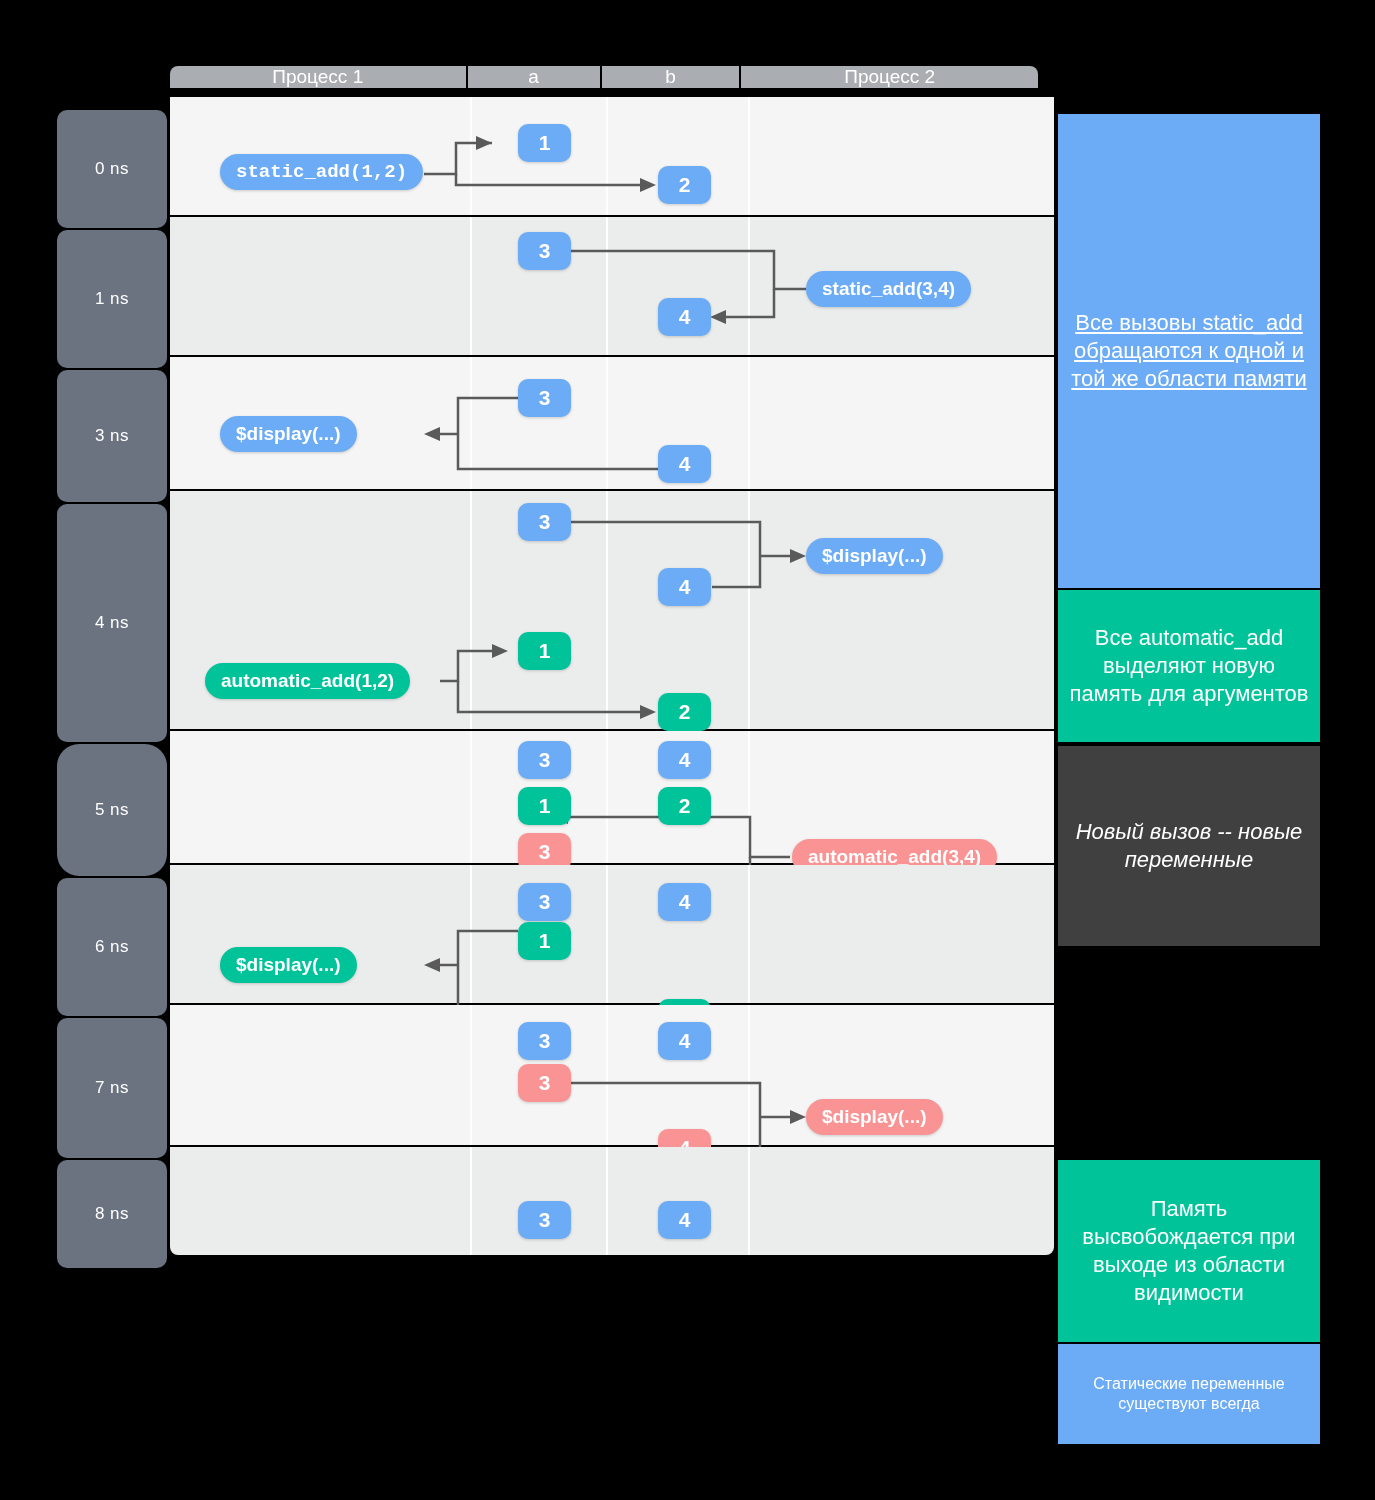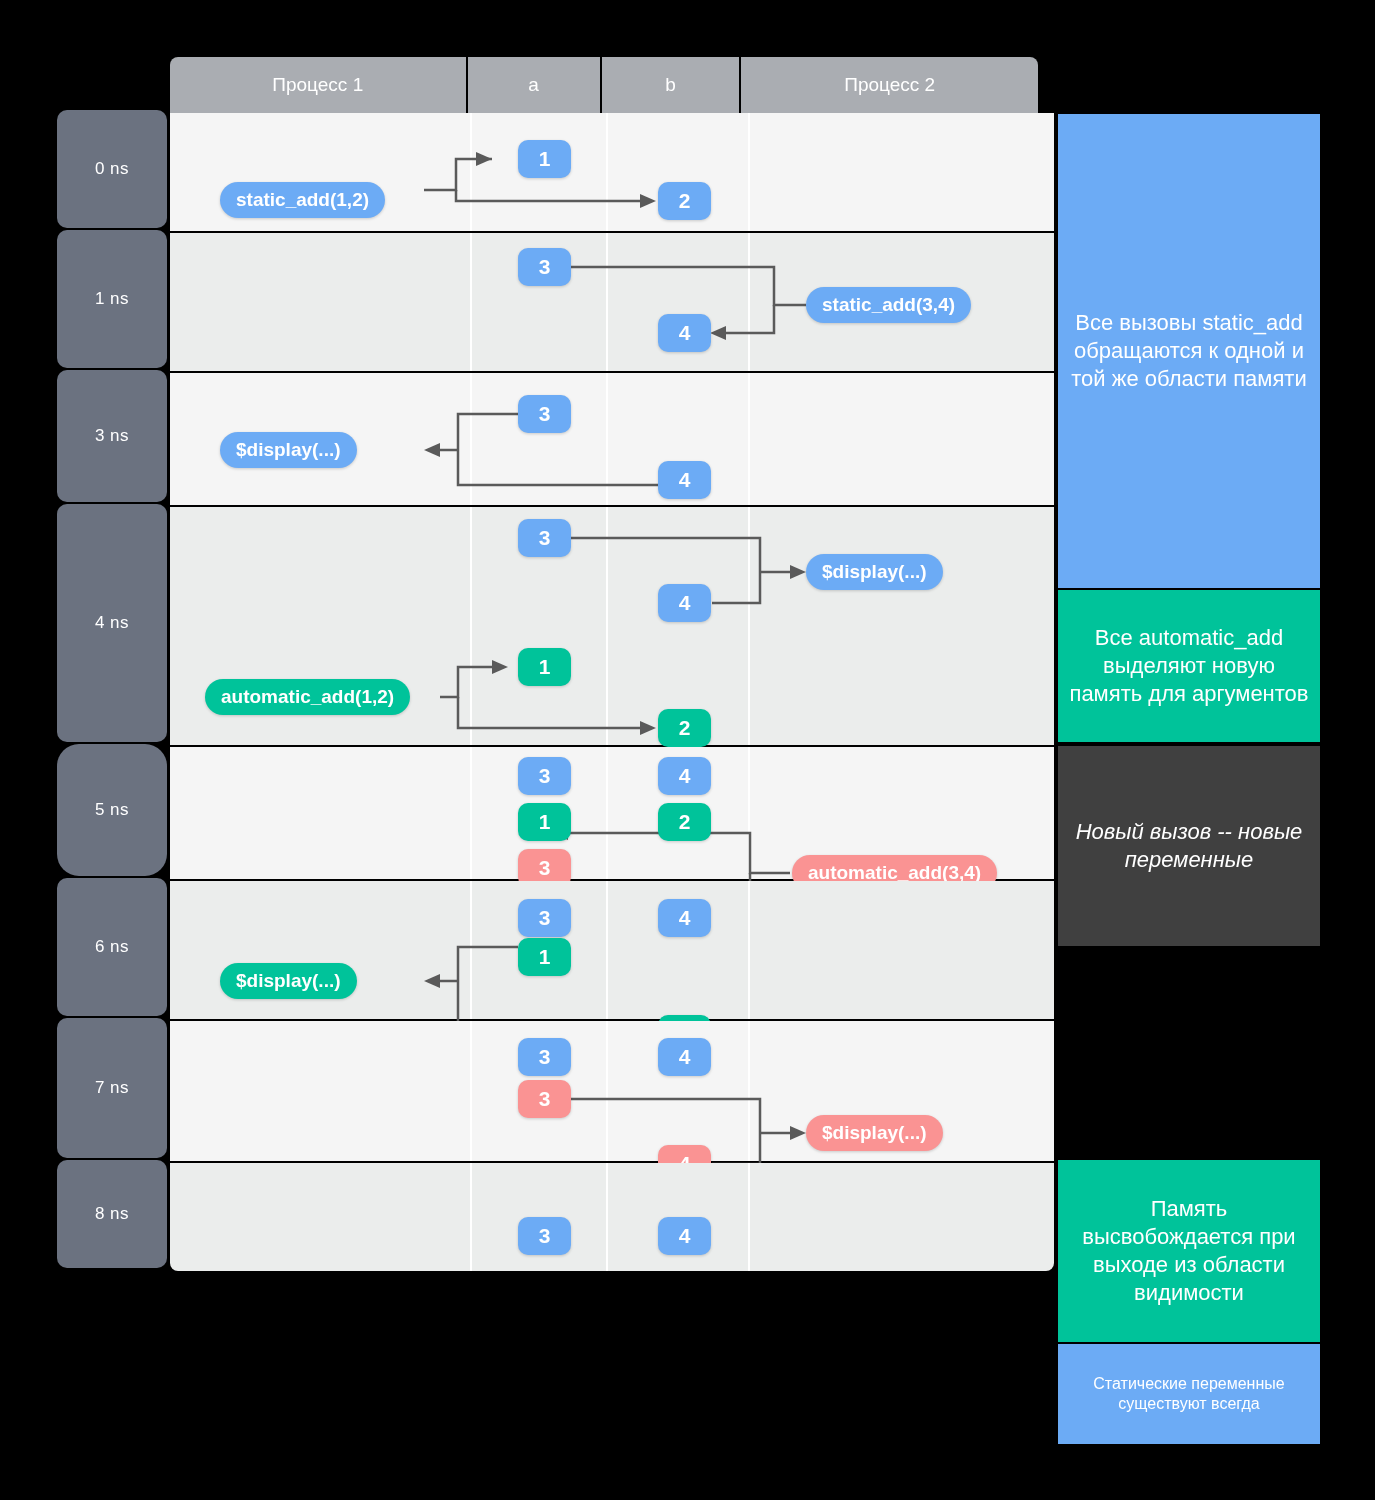--- a/index.html
+++ b/index.html
@@ -1,21 +1,21 @@
 <!DOCTYPE html>
 <html><head>
 <meta charset="utf-8">
 <style>
   html,body{margin:0;padding:0;background:#000;}
   body{width:1375px;height:1500px;position:relative;font-family:"Liberation Sans",sans-serif;overflow:hidden;}
   #stage{position:absolute;left:0;top:0;width:1375px;height:1500px;}
 
   
   .tbl{position:absolute;left:170px;top:57px;width:884px;}
-  .hdr{display:flex;height:56px;}
+  .hdr{display:flex;height:40px;align-items:center;}
   .hdr .cell{background:#aaadb2;color:#ffffff;font-size:19px;display:flex;align-items:center;justify-content:center;margin-right:2px;}
   .hdr .cell:last-child{margin-right:16px;}
   .hdr .c0{width:300px;border-radius:8px 0 0 0;}
   .hdr .c1{width:134px;}
   .hdr .c2{width:140px;}
   .hdr .c3{width:301px;border-radius:0 8px 0 0;}
 
   .row{position:relative;margin-bottom:2px;}
   .row .bg{position:absolute;inset:0;}
   .row.light .bg{background:#f5f5f5;}
@@ -104,21 +104,21 @@
       <div class="bg"></div>
       <div class="vl v1"></div>
       <div class="vl v2"></div>
       <div class="vl v3"></div>
       <svg class="conn">
         <path d="M254,77 L286,77 L286,46 L322,46" stroke="#5a5a5a" stroke-width="2.5" fill="none"></path>
         <path d="M286,77 L286,88 L470,88" stroke="#5a5a5a" stroke-width="2.5" fill="none"></path>
         <polygon points="322,46 306,39 306,53" fill="#5a5a5a"></polygon>
         <polygon points="486,88 470,81 470,95" fill="#5a5a5a"></polygon>
       </svg>
-      <div class="pill wide c-blue" style="left:50px;top:69px;">static_add(1,2)</div>
+      <div class="pill wide c-blue" style="left:50px;top:57px;font-family:Liberation Mono, monospace;">static_add(1,2)</div>
       <div class="pill sq c-blue" style="left:348px;top:27px;">1</div>
       <div class="pill sq c-blue" style="left:488px;top:69px;">2</div>
     </div>
 
     <div class="row dark" style="height:138px;">
       <div class="bg"></div>
       <div class="vl v1"></div>
       <div class="vl v2"></div>
       <div class="vl v3"></div>
       <svg class="conn">
@@ -231,21 +231,21 @@
       <div class="bg" style="border-radius:0 0 8px 8px;"></div>
       <div class="vl v1"></div>
       <div class="vl v2"></div>
       <div class="vl v3"></div>
       <div class="pill sq c-blue" style="left:348px;top:54px;">3</div>
       <div class="pill sq c-blue" style="left:488px;top:54px;">4</div>
     </div>
 
   </div>
 
-  <div class="note n-blue" style="top:114px;height:474px;">
+  <div class="note n-blue" style="top:114px;height:474px;text-decoration:underline;">
       <span>Все вызовы static_add обращаются к одной и той же области памяти</span>
     </div>
   <div class="note n-green" style="top:590px;height:152px;">
       <span>Все automatic_add выделяют новую память для аргументов</span>
     </div>
   <div class="note n-red" style="top:746px;height:200px;">
       <span>Новый вызов -- новые переменные</span>
     </div>
   <div class="note n-green" style="top:1160px;height:182px;">
       <span>Память высвобождается при выходе из области видимости</span>

